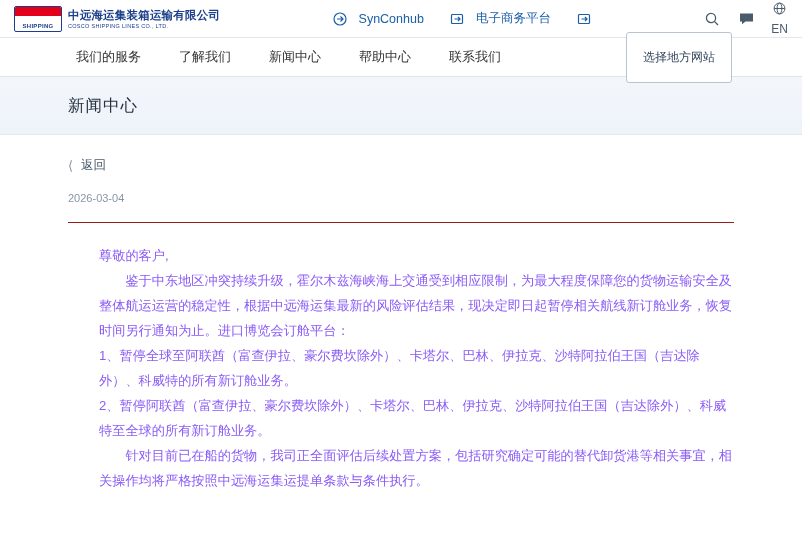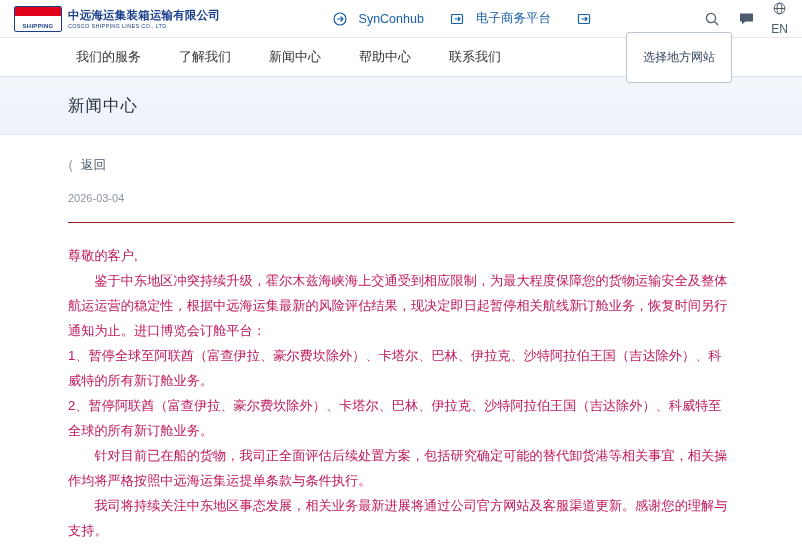--- a/index.html
+++ b/index.html
@@ -229,21 +229,22 @@
   .article-date {
     font-size: 11px;
     color: #8a96a3;
     padding-bottom: 2px;
   }
 
   .article-body {
     padding-top: 20px;
     font-size: 13.2px;
     line-height: 25px;
-    color: #be185d;
+    color: #8b5cf6;
+    margin-left: 31px;
   }
   .article-body p {
     margin: 0;
   }
   .p-indent {
     text-indent: 2em;
   }
 </style>
 </head>
 <body>
@@ -341,16 +342,15 @@
   <div class="title-row">
     <div class="article-date">2026-03-04</div>
   </div>
 
   <div class="article-body">
     <p>尊敬的客户,</p>
     <p class="p-indent">鉴于中东地区冲突持续升级，霍尔木兹海峡海上交通受到相应限制，为最大程度保障您的货物运输安全及整体航运运营的稳定性，根据中远海运集最新的风险评估结果，现决定即日起暂停相关航线新订舱业务，恢复时间另行通知为止。进口博览会订舱平台：</p>
     <p>1、暂停全球至阿联酋（富查伊拉、豪尔费坎除外）、卡塔尔、巴林、伊拉克、沙特阿拉伯王国（吉达除外）、科威特的所有新订舱业务。</p>
     <p>2、暂停阿联酋（富查伊拉、豪尔费坎除外）、卡塔尔、巴林、伊拉克、沙特阿拉伯王国（吉达除外）、科威特至全球的所有新订舱业务。</p>
     <p class="p-indent">针对目前已在船的货物，我司正全面评估后续处置方案，包括研究确定可能的替代卸货港等相关事宜，相关操作均将严格按照中远海运集运提单条款与条件执行。</p>
-    <p class="p-indent">我司将持续关注中东地区事态发展，相关业务最新进展将通过公司官方网站及客服渠道更新。感谢您的理解与支持。</p>
 
   </div>
 </div>
 
 </body></html>

